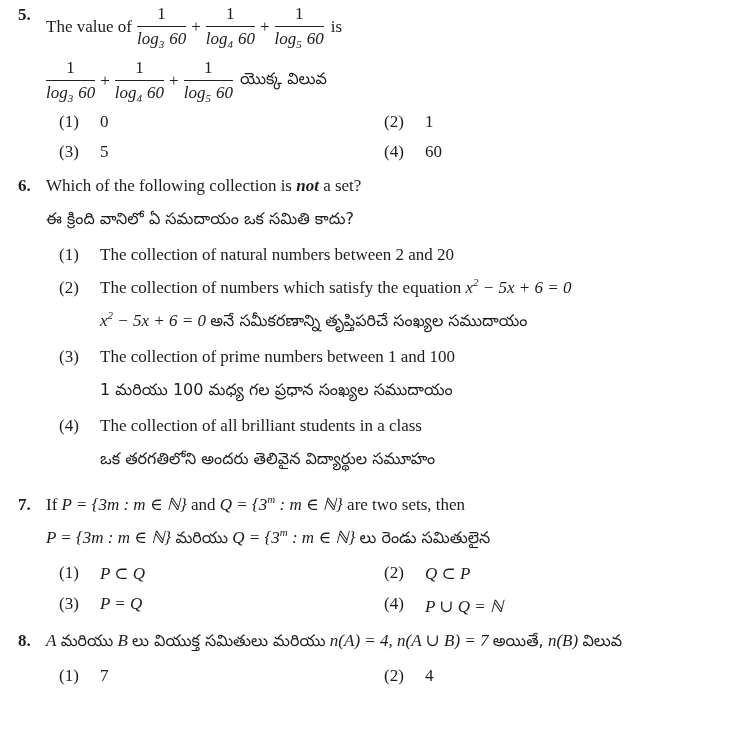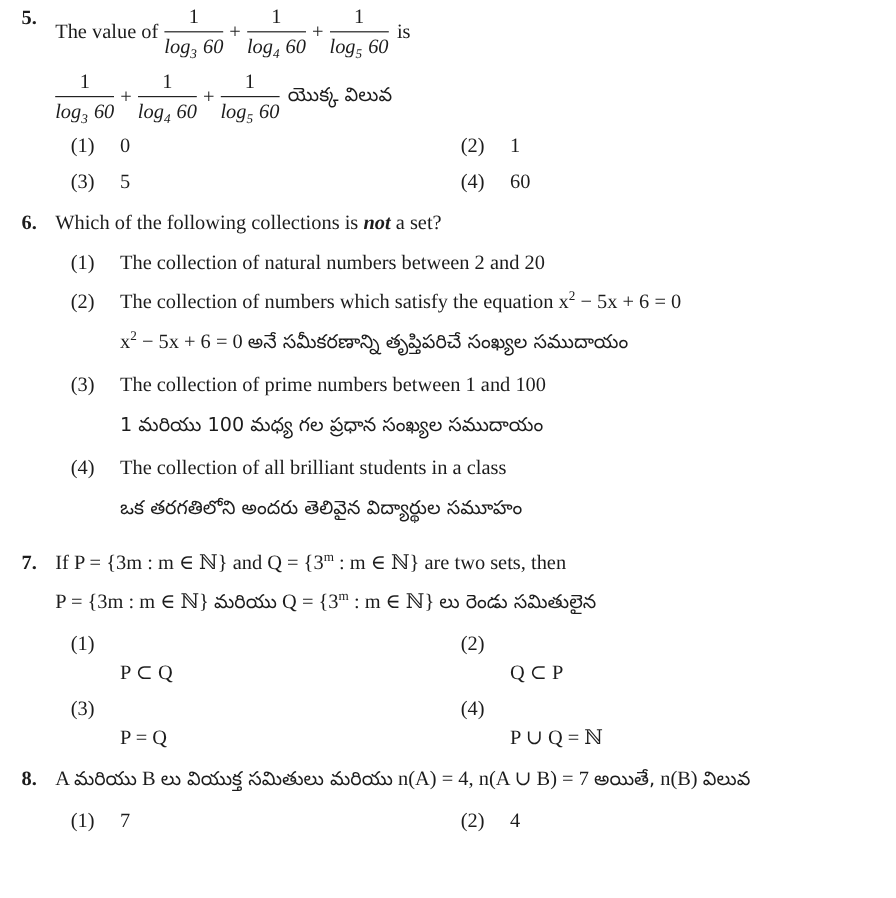--- a/index.html
+++ b/index.html
@@ -17,21 +17,21 @@
   .mathline .txt{margin:0 5px 0 0;}
   .mathline .tail{margin-left:7px;}
   .plus{margin:0 5px;}
   .frac{display:inline-block;text-align:center;line-height:1.18;vertical-align:middle;}
   .fnum{display:block;border-bottom:1.4px solid #222;padding:0 15px 2px;}
   .fden{display:block;padding-top:2px;white-space:nowrap;font-style:italic;}
   .farg{margin-left:5px;}
   sub{font-size:11px;line-height:0;}
   sup{font-size:11px;line-height:0;}
   .te{font-family:"DejaVu Sans","Liberation Sans",sans-serif;font-size:16px;}
-  .math{white-space:nowrap;margin-top:24px;}
+  .math{font-style:italic;white-space:nowrap;}
   .boldital{font-weight:bold;font-style:italic;}
   .opts-grid{display:grid;grid-template-columns:325px 1fr;row-gap:10px;margin-left:13px;margin-top:2px;}
   .opt{display:flex;}
   .olabel{display:inline-block;width:41px;flex:none;}
   .optline{margin-left:13px;display:flex;}
   .optbody{flex:1;min-width:0;}
   .optte{margin-left:54px;}
   .gapbig{margin-bottom:14px;}
 </style>
 </head>
@@ -97,24 +97,25 @@
           <span>60</span>
         </div>
       </div>
     </div>
   </section>
 
   <section class="question">
     <div class="qnum">6.</div>
     <div class="qbody">
       <div class="line">
-        <span>Which of the following collections is</span>
+        <span>Which of the following collection is</span>
         <span class="boldital">not</span>
         <span>a set?</span>
       </div>
+      <div class="line te gapbig">ఈ క్రింది వానిలో ఏ సమదాయం ఒక సమితి కాదు?</div>
 
       <div>
         <div class="line optline">
           <span class="olabel">(1)</span>
           <span class="optbody">The collection of natural numbers between 2 and 20</span>
         </div>
       </div>
 
       <div>
         <div class="line optline">

